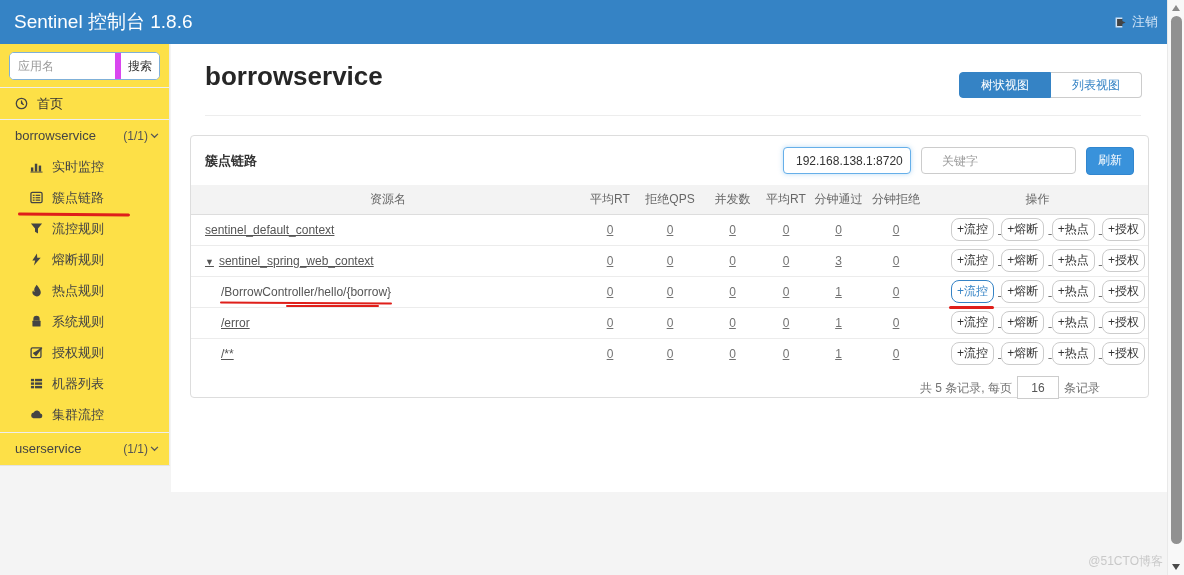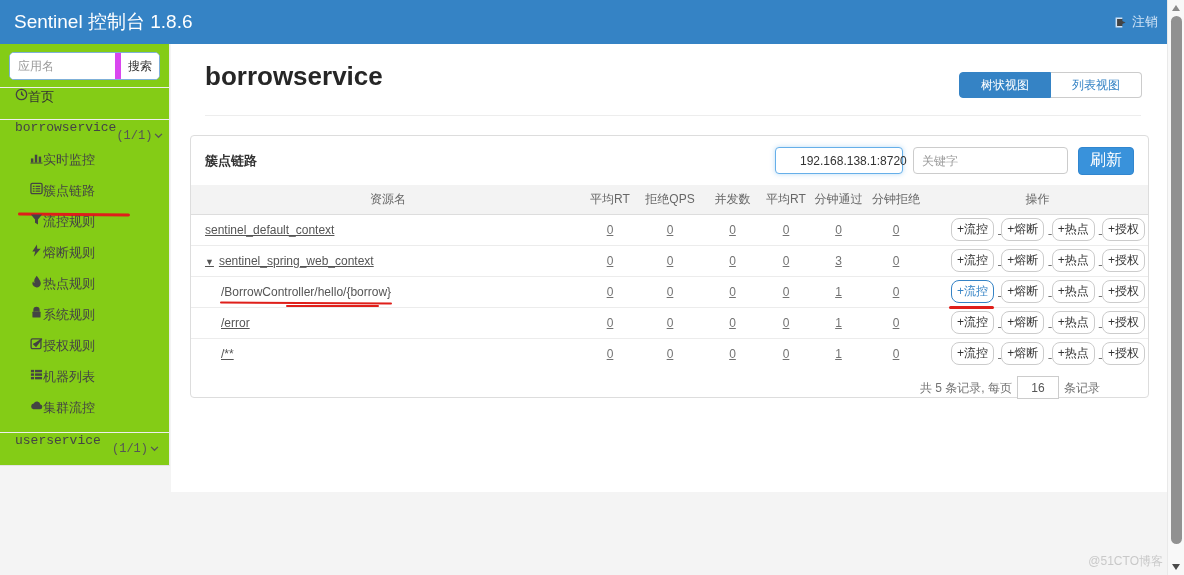--- a/index.html
+++ b/index.html
@@ -5,27 +5,27 @@
   * { margin:0; padding:0; box-sizing:border-box; }
   html,body { width:1184px; height:575px; overflow:hidden; }
   body { position:relative; background:#f4f4f4; font-family:"Liberation Sans","DejaVu Sans",sans-serif; color:#333; }
 
   
   .hdr { position:absolute; left:0; top:0; width:1184px; height:44px; background:#3583c5; }
   .hdr-title { position:absolute; left:14px; top:0; line-height:44px; font-size:19px; color:#ffffff; white-space:nowrap; }
   .logout { position:absolute; right:26px; top:0; height:44px; display:flex; align-items:center; gap:5px; color:#cfe2f5; font-size:13px; cursor:pointer; }
 
   
-  .sidebar { position:absolute; left:0; top:44px; width:170px; height:422px; background:#84cc16; border-right:1px solid #ececec; border-bottom:1px solid #e3e3e3; }
+  .sidebar { position:absolute; left:0; top:44px; width:170px; height:422px; background:#fde047; border-right:1px solid #ececec; border-bottom:1px solid #e3e3e3; }
   .search-group { margin:8px 9px 0 9px; height:28px; display:flex; border:1px solid #7fb0d8; border-radius:5px; overflow:hidden; background:#fff; }
   .search-group input { flex:1; min-width:0; border:none; outline:none; padding:0 8px; font-size:12px; color:#333; font-family:inherit; }
   .search-group input::placeholder { color:#9a9a9a; }
   .search-btn { width:44px; border:none; border-left:6px solid #d946ef; background:#fff; font-size:12px; color:#333; cursor:pointer; font-family:inherit; }
   .side-divider { border-top:1px solid #eeeeee; margin-top:7px; }
-  .side-item { height:31px; display:flex; padding-left:15px; font-size:13px; color:#333; cursor:pointer; position:relative;font-family:Liberation Mono, monospace; }
+  .side-item { height:31px; display:flex; align-items:center; gap:9px; padding-left:15px; font-size:13px; color:#333; cursor:pointer; position:relative; }
   .side-sub { padding-left:30px; color:#444; }
   .app-row { padding-right:10px; }
   .app-name { flex:1; color:#444; }
   .app-count { color:#555; font-size:12px; display:flex; align-items:center; gap:2px; }
   .icn { width:13px; height:13px; flex:0 0 13px; }
   .icn path, .icn rect, .icn circle, .icn polygon { fill:#444; }
   .icn .stroke { fill:none; stroke:#444; stroke-width:1.4; }
 
   
   .main { position:absolute; left:171px; top:44px; width:996px; height:448px; background:#fff; }
@@ -35,25 +35,25 @@
   .t-btn { font-size:12px; height:26px; padding:0 21px; background:#fff; border:1px solid #cccccc; color:#3583c5; cursor:pointer; font-family:inherit; }
   .t-btn.active { background:#3583c5; border-color:#3583c5; color:#fff; }
   .t-btn:first-child { border-radius:4px 0 0 4px; }
   .t-btn:last-child { border-radius:0 4px 4px 0; border-left:none; }
 
   
   .panel { position:absolute; left:19px; top:91px; width:959px; height:263px; background:#fff; border:1px solid #ddd; border-radius:4px; }
   .panel-head { height:49px; display:flex; align-items:center; padding:0 14px; }
   .panel-title { font-size:13px; font-weight:bold; color:#333; }
   .ph-spacer { flex:1; }
-  .machine-select { width:128px; height:27px; border:1px solid #66afe9; box-shadow:0 0 5px rgba(102,175,233,.45); border-radius:4px; display:flex; align-items:center; justify-content:space-between; padding:0 24px; font-size:12px; color:#333; background:#fff; cursor:pointer;gap:44px; }
+  .machine-select { width:128px; height:27px; border:1px solid #66afe9; box-shadow:0 0 5px rgba(102,175,233,.45); border-radius:4px; display:flex; align-items:center; justify-content:space-between; padding:0 12px; font-size:12px; color:#333; background:#fff; cursor:pointer;gap:44px; }
   .caret-down { font-size:8px; color:#666; }
-  .keyword-input { width:155px; height:27px; margin-left:10px; border:1px solid #ccc; border-radius:4px; padding:0 8px; font-size:12px; color:#333; font-family:inherit; outline:none; }
+  .keyword-input { width:155px; height:27px; margin-left:10px; border:1px solid #ccc; border-radius:4px; padding:0 20px; font-size:12px; color:#333; font-family:inherit; outline:none; }
   .keyword-input::placeholder { color:#9a9a9a; }
-  .refresh-btn { margin-left:10px; height:28px; padding:0 11px; background:#3992db; border:1px solid #3186cf; color:#fff; font-size:16px; border-radius:4px; cursor:pointer; font-family:inherit; }
+  .refresh-btn { margin-left:10px; height:28px; padding:0 11px; background:#3992db; border:1px solid #3186cf; color:#fff; font-size:12px; border-radius:4px; cursor:pointer; font-family:inherit; }
 
   
   table { width:100%; border-collapse:collapse; font-size:12px; table-layout:fixed; }
   thead th { background:#f3f3f3; color:#676767; font-weight:normal; height:29px; text-align:center; border-bottom:1px solid #dddddd; }
   tbody td { height:31px; border-top:1px solid #ececec; text-align:center; color:#737373;text-decoration:underline; }
   tbody tr:first-child td { border-top:none; }
   td.res { text-align:left; padding-left:14px; color:#555; }
   td.res.lvl1 { padding-left:30px; }
   .res-wrap { position:relative; display:inline-block; }
   .tree-caret { font-size:9px; color:#555; margin-right:5px; cursor:pointer; }

